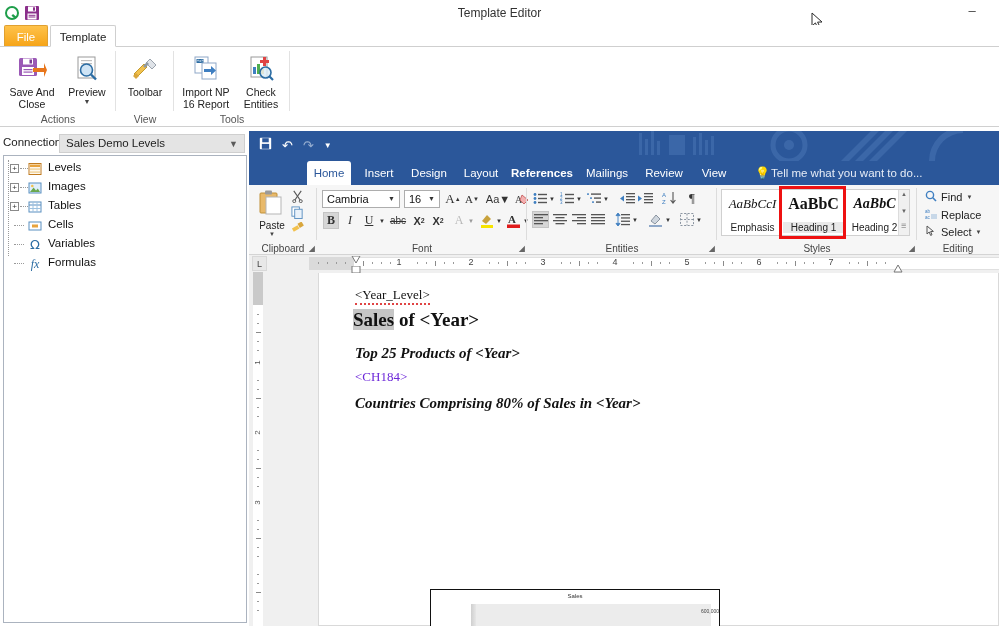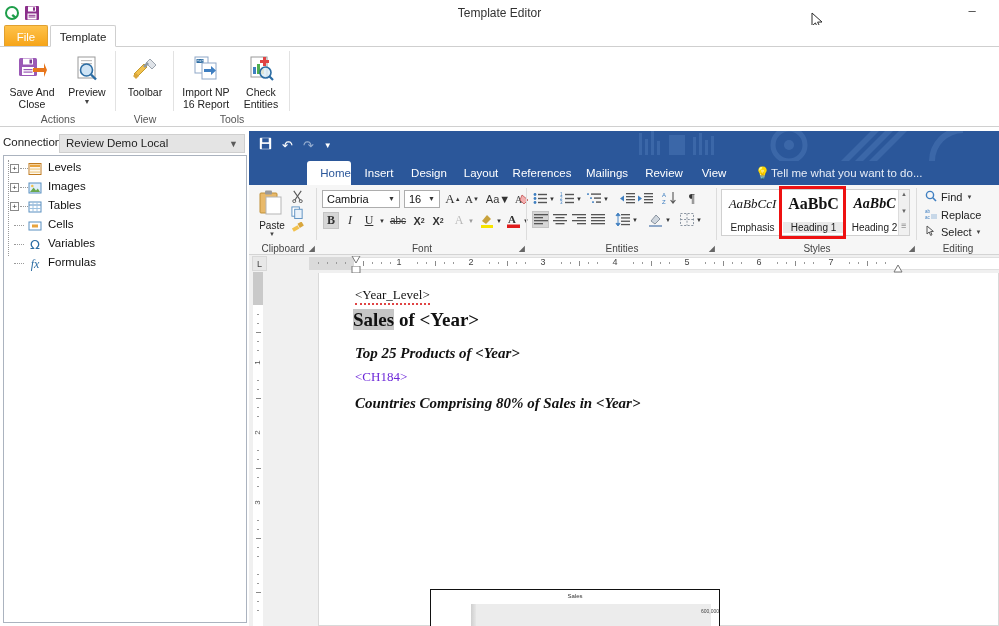--- a/index.html
+++ b/index.html
@@ -281,21 +281,21 @@
         <div class="lbl">Check<br>Entities</div>
       </div>
       <div class="glabel">Tools</div>
       <div class="gsep"></div>
     </div>
   </div>
 
   <div class="connbar">
     <div class="connlabel">Connection</div>
     <div class="conncombo">
-      <div class="val">Review Demo Local</div>
+      <div class="val">Sales Demo Levels</div>
       <div class="cv">▼</div>
     </div>
   </div>
 
   <div class="tree">
     <div class="tvline" style="top:4px;height:96px;"></div>
 
     <div class="tnode" style="top:4px;">
       <div class="tplus">+</div>
       <div class="tdash" style="left:10px;"></div>
@@ -392,25 +392,25 @@
             <rect x="3.5" y="8.5" width="9" height="6" fill="#2b579a"></rect>
           </svg>
         </span>
         <span>↶</span>
         <span style="color:#97aed0;">↷</span>
         <span style="font-size:8px;">▼</span>
       </div>
     </div>
 
     <div class="wtabs">
-      <div class="wtab active" style="left:58px;width:44px;text-align:right;">Home</div>
+      <div class="wtab active" style="left:58px;width:44px;">Home</div>
       <div class="wtab" style="left:110px;width:40px;">Insert</div>
       <div class="wtab" style="left:158px;width:44px;">Design</div>
       <div class="wtab" style="left:210px;width:44px;">Layout</div>
-      <div class="wtab" style="left:262px;width:62px;">References</div>
+      <div class="wtab" style="left:262px;width:62px;font-weight:bold;">References</div>
       <div class="wtab" style="left:332px;width:52px;">Mailings</div>
       <div class="wtab" style="left:392px;width:46px;">Review</div>
       <div class="wtab" style="left:446px;width:38px;">View</div>
       <div style="position:absolute;left:506px;top:5px;color:#ffd966;font-size:12px;">💡</div>
       <div class="wtell" style="left:522px;">Tell me what you want to do...</div>
     </div>
 
     <div class="wribbon">
 
       <div class="wgrp" style="left:0;width:68px;">

